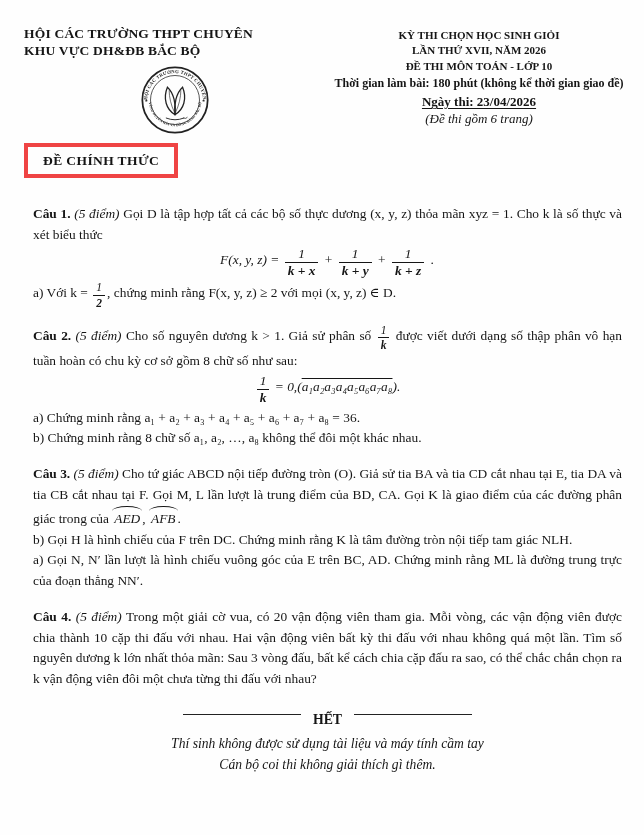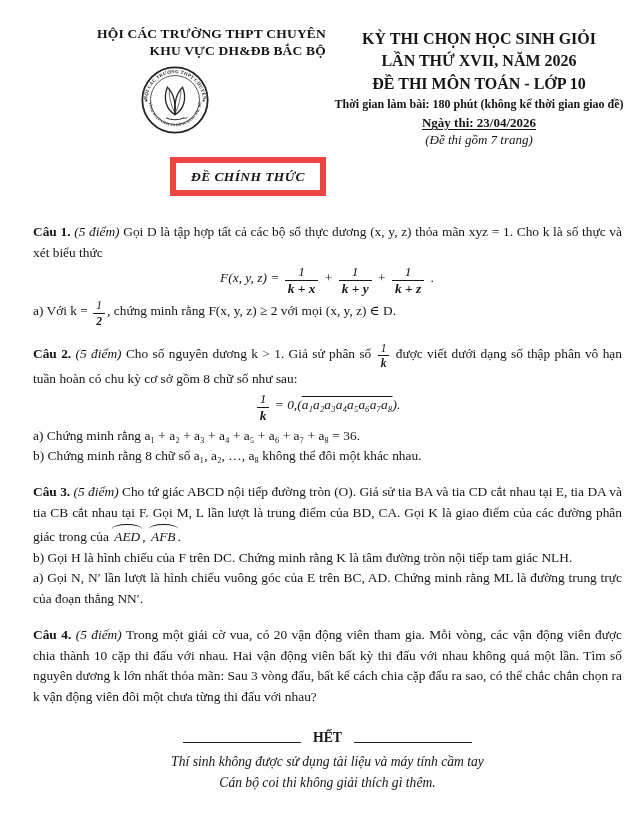--- a/index.html
+++ b/index.html
@@ -5,31 +5,30 @@
   * { margin: 0; padding: 0; box-sizing: border-box; }
   html, body { background: #e8e8e8; }
   .page {
     width: 644px; height: 835px; margin: 0 auto; background: #fefefe;
     font-family: "Liberation Serif", "DejaVu Serif", serif;
     color: #151515; position: relative; overflow: hidden;
     padding-top: 26px;
   }
   
   .header { display: flex; padding: 0 12px 0 24px; }
-  .header-left { width: 302px; text-align: right; flex-shrink: 0; }
+  .header-left { width: 302px; text-align: left; flex-shrink: 0; }
   .org-line { font-weight: bold; font-size: 13.5px; line-height: 1.25; letter-spacing: .2px; }
   .seal-wrap { margin: 5px auto 6px; width: 70px; height: 70px; }
   .stamp-box {
-    display: inline-block; border: 6px solid #ef4444; padding: 6px 15px 5px;
-    font-weight: bold; font-size: 13.5px; margin-top: 16px; letter-spacing: .4px;
+    display: inline-block; border: 4px solid #ef4444; padding: 6px 15px 5px;
+    font-weight: bold; font-size: 13.5px; margin-top: 2px; letter-spacing: .4px;
     background: #fefefe;
-    font-style: italic;
   }
   .header-right { flex: 1; text-align: center; padding-top: 2px; }
-  .hr-big { font-weight: bold; font-size: 16px; line-height: 1.4; }
+  .hr-big { font-weight: bold; font-size: 11px; line-height: 1.4; }
   .hr-time { font-weight: bold; font-size: 12px; margin-top: 2px; }
   .hr-date { font-weight: bold; font-size: 13px; text-decoration: underline; text-underline-offset: 2px; margin-top: 3px; }
   .hr-pages { font-style: italic; font-size: 13px; margin-top: 1px; }
   
   .body { padding: 26px 22px 0 33px; font-size: 13.4px; line-height: 1.55; }
   .q { margin-top: 15px; }
   .q:first-child { margin-top: 0; }
   .q p { text-align: justify; }
   .q-label { font-weight: bold; }
   .q-points { font-style: italic; }
@@ -46,21 +45,21 @@
   }
   .formula-row .op { font-style: normal; padding: 0 1px; }
   .overlined { text-decoration: overline; font-style: italic; }
   .archat { position: relative; display: inline-block; font-style: italic; padding: 3px 2px 0; }
   .archat::before {
     content: ""; position: absolute; top: 0; left: 0; right: 0; height: 4px;
     border-top: 1.4px solid #151515; border-radius: 50% 50% 0 0 / 100% 100% 0 0;
   }
   
   .footer { margin-top: 19px; text-align: center; }
-  .het-row { display: flex; justify-content: center; align-items: center; gap: 12px; }
+  .het-row { display: flex; justify-content: center; gap: 12px; }
   .het-label { font-weight: bold; font-size: 13.8px; }
   .het-rule { width: 118px; border-bottom: 1.5px solid #222; height: 0; transform: translateY(5px); }
   .foot-note { font-style: italic; font-size: 13.6px; line-height: 1.55; }
   .foot-note.first { margin-top: 3px; }
 </style>
 </head>
 <body>
 
 <div class="page">
 
@@ -97,21 +96,21 @@
       <div>
         <span class="stamp-box">ĐỀ CHÍNH THỨC</span>
       </div>
     </div>
     <div class="header-right">
       <div class="hr-big">KỲ THI CHỌN HỌC SINH GIỎI</div>
       <div class="hr-big">LẦN THỨ XVII, NĂM 2026</div>
       <div class="hr-big">ĐỀ THI MÔN TOÁN - LỚP 10</div>
       <div class="hr-time">Thời gian làm bài: 180 phút (không kể thời gian giao đề)</div>
       <div class="hr-date">Ngày thi: 23/04/2026</div>
-      <div class="hr-pages">(Đề thi gồm 7 trang)</div>
+      <div class="hr-pages">(Đề thi gồm 6 trang)</div>
     </div>
   </div>
 
   <div class="body">
 
     <div class="q">
       <p>
         <span class="q-label">Câu 1.</span>
         <span class="q-points">(5 điểm)</span>
         <span>Gọi D là tập hợp tất cả các bộ số thực dương (x, y, z) thỏa mãn xyz = 1. Cho k là số thực và xét biểu thức</span>

